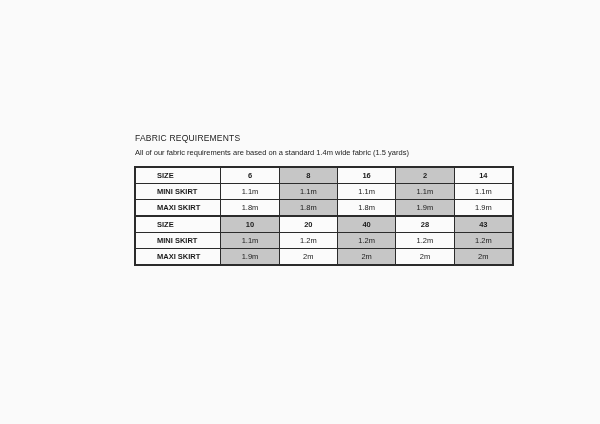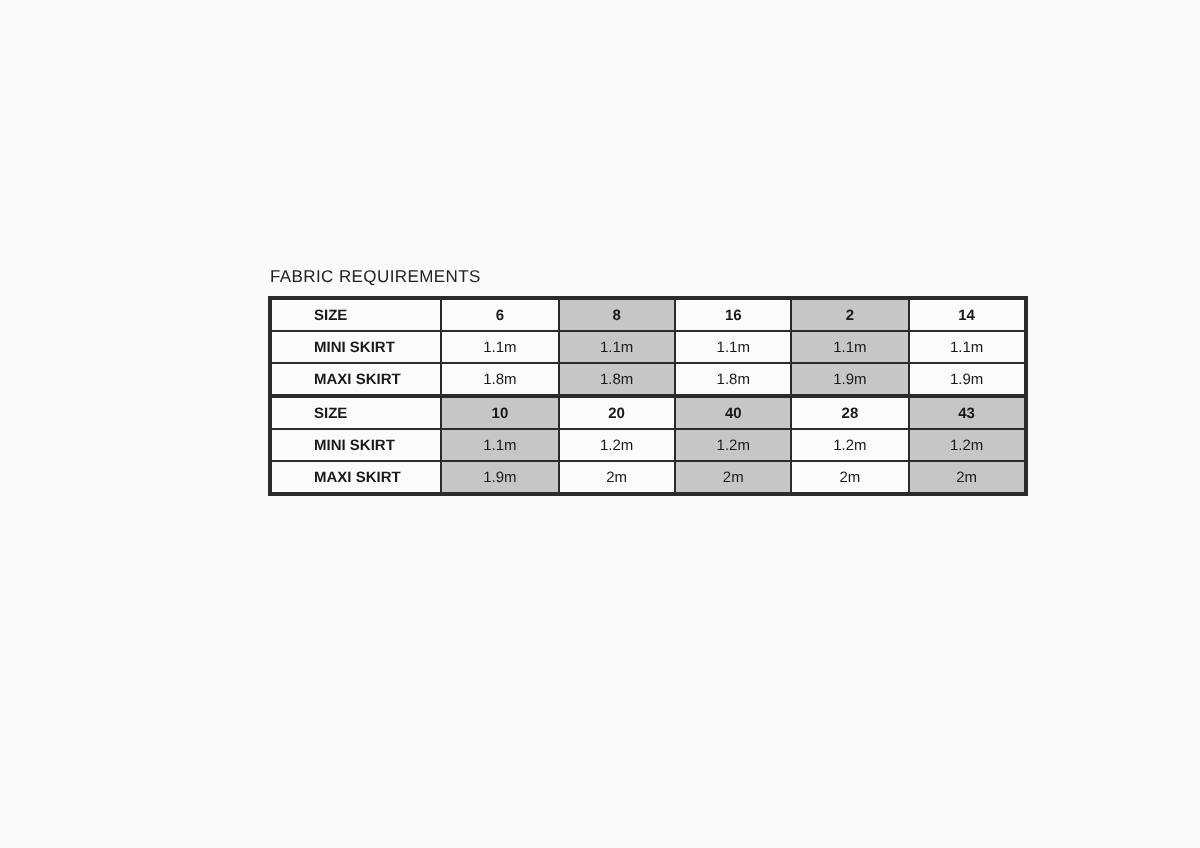--- a/index.html
+++ b/index.html
@@ -65,20 +65,21 @@
   }
   table.fabric tr.section-divider td {
     border-top-width: 2px;
   }
 </style>
 </head>
 <body>
 
 <div class="content">
   <h1 class="title">FABRIC REQUIREMENTS</h1>
+  <p class="subtitle">All of our fabric requirements are based on a standard 1.4m wide fabric (1.5 yards)</p>
   <table class="fabric">
     <tbody>
         <tr class="size-row">
           <td class="label">SIZE</td>
           <td class="val">6</td>
           <td class="val shaded">8</td>
           <td class="val">16</td>
           <td class="val shaded">2</td>
           <td class="val">14</td>
         </tr>

